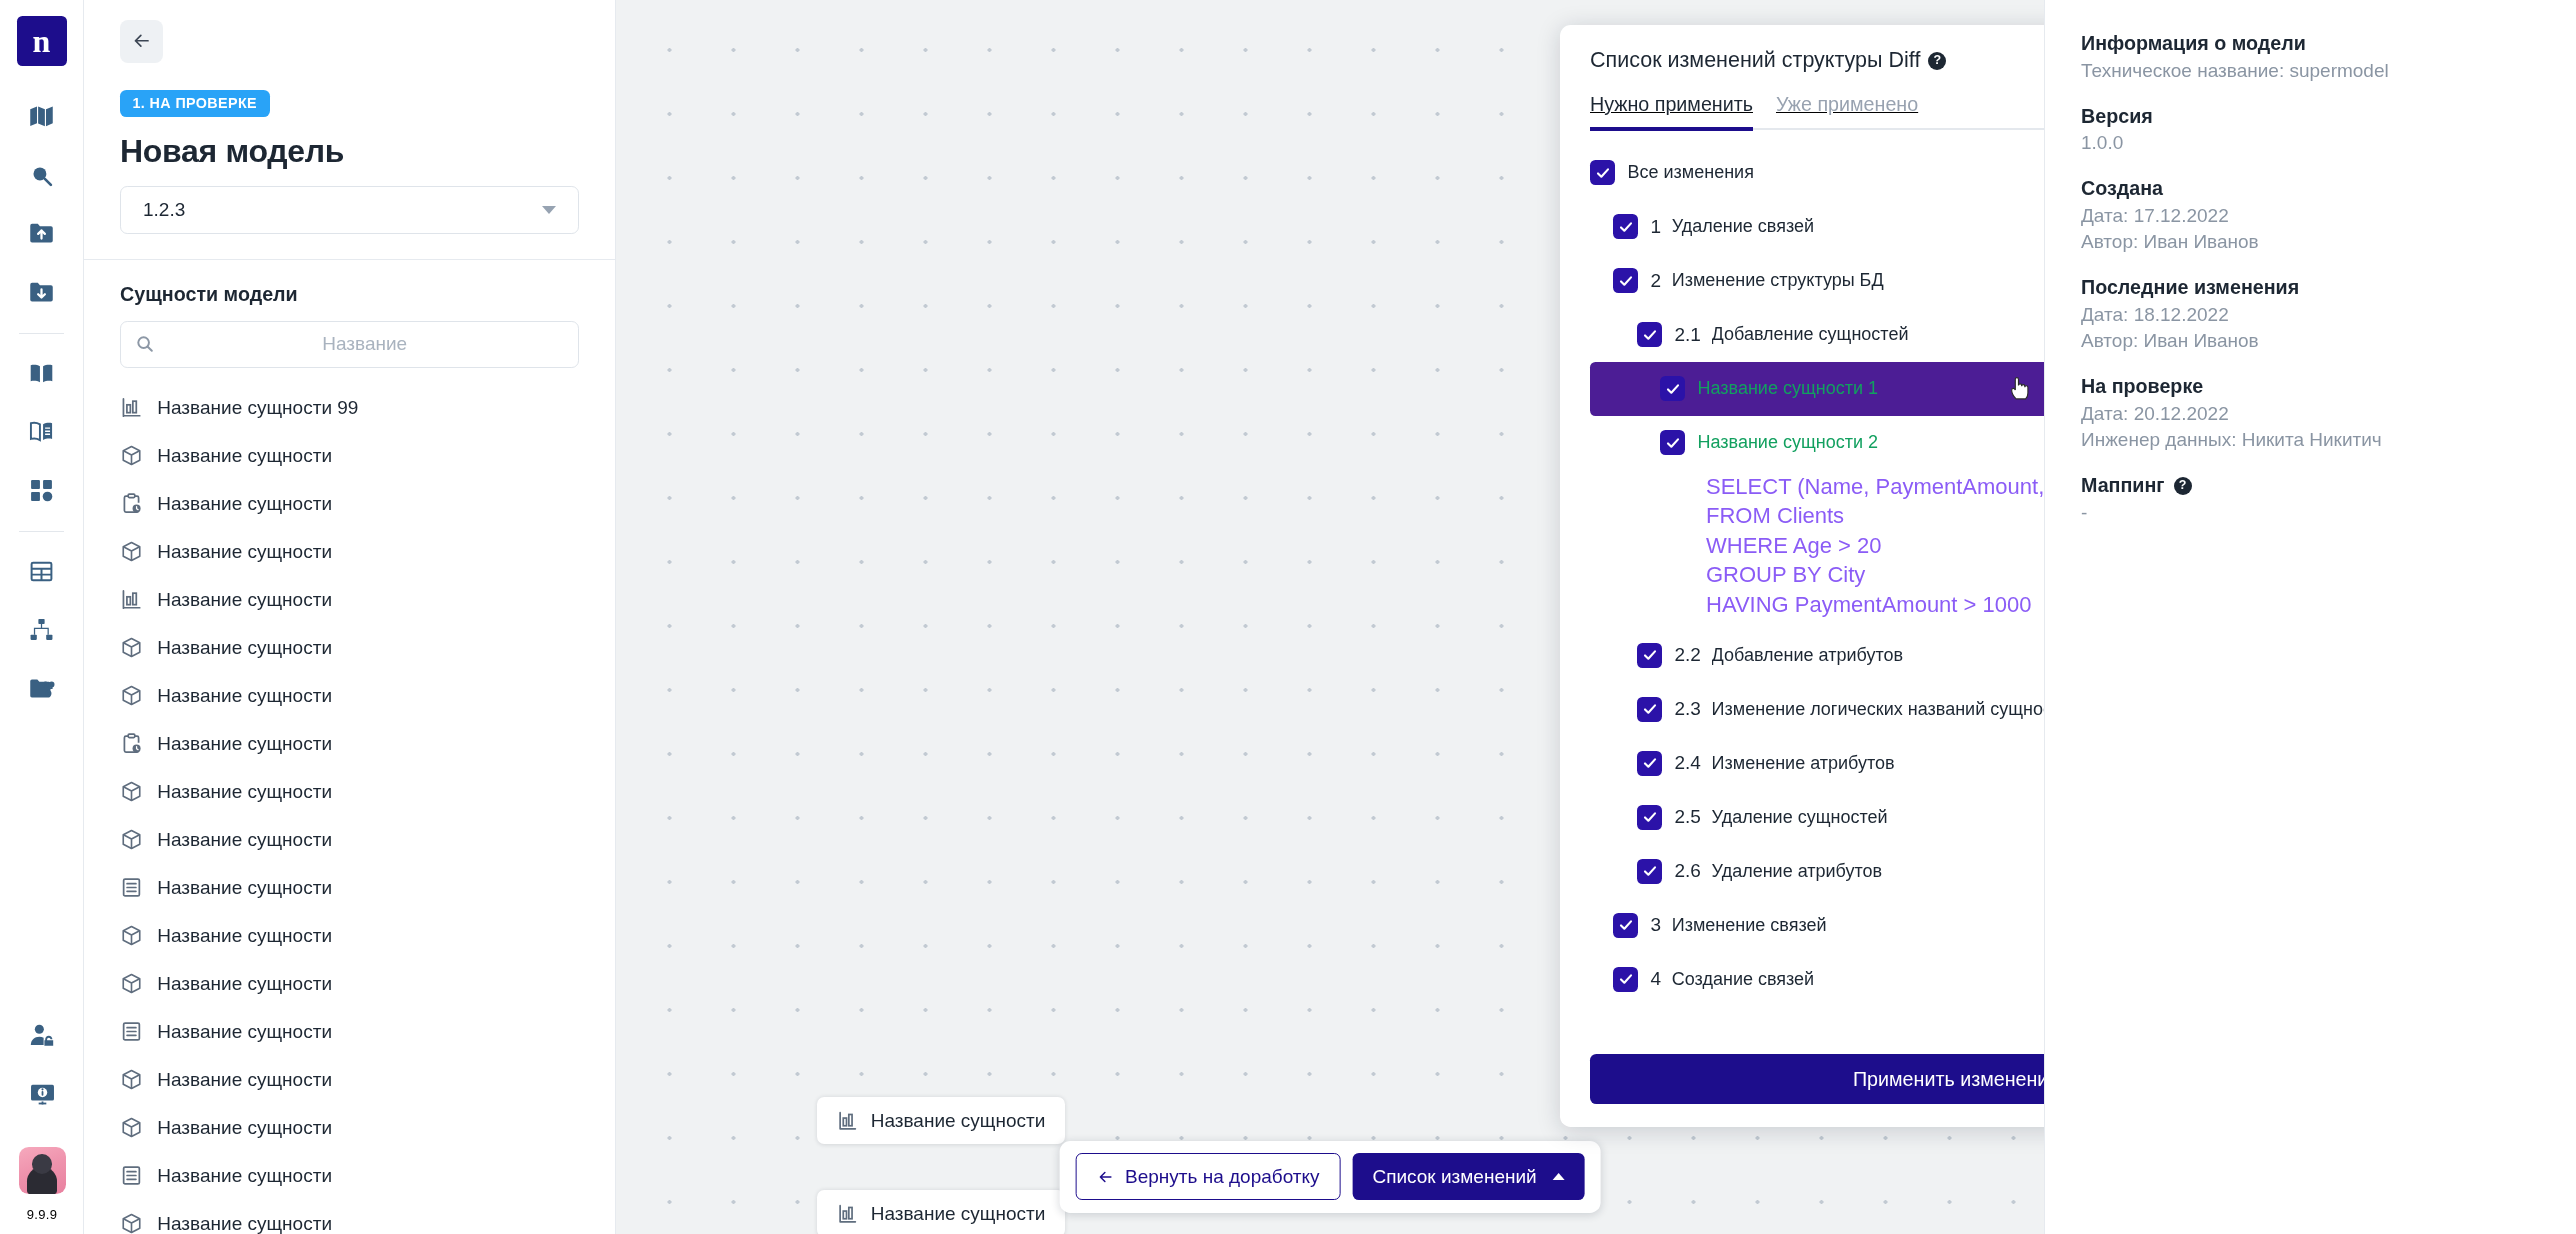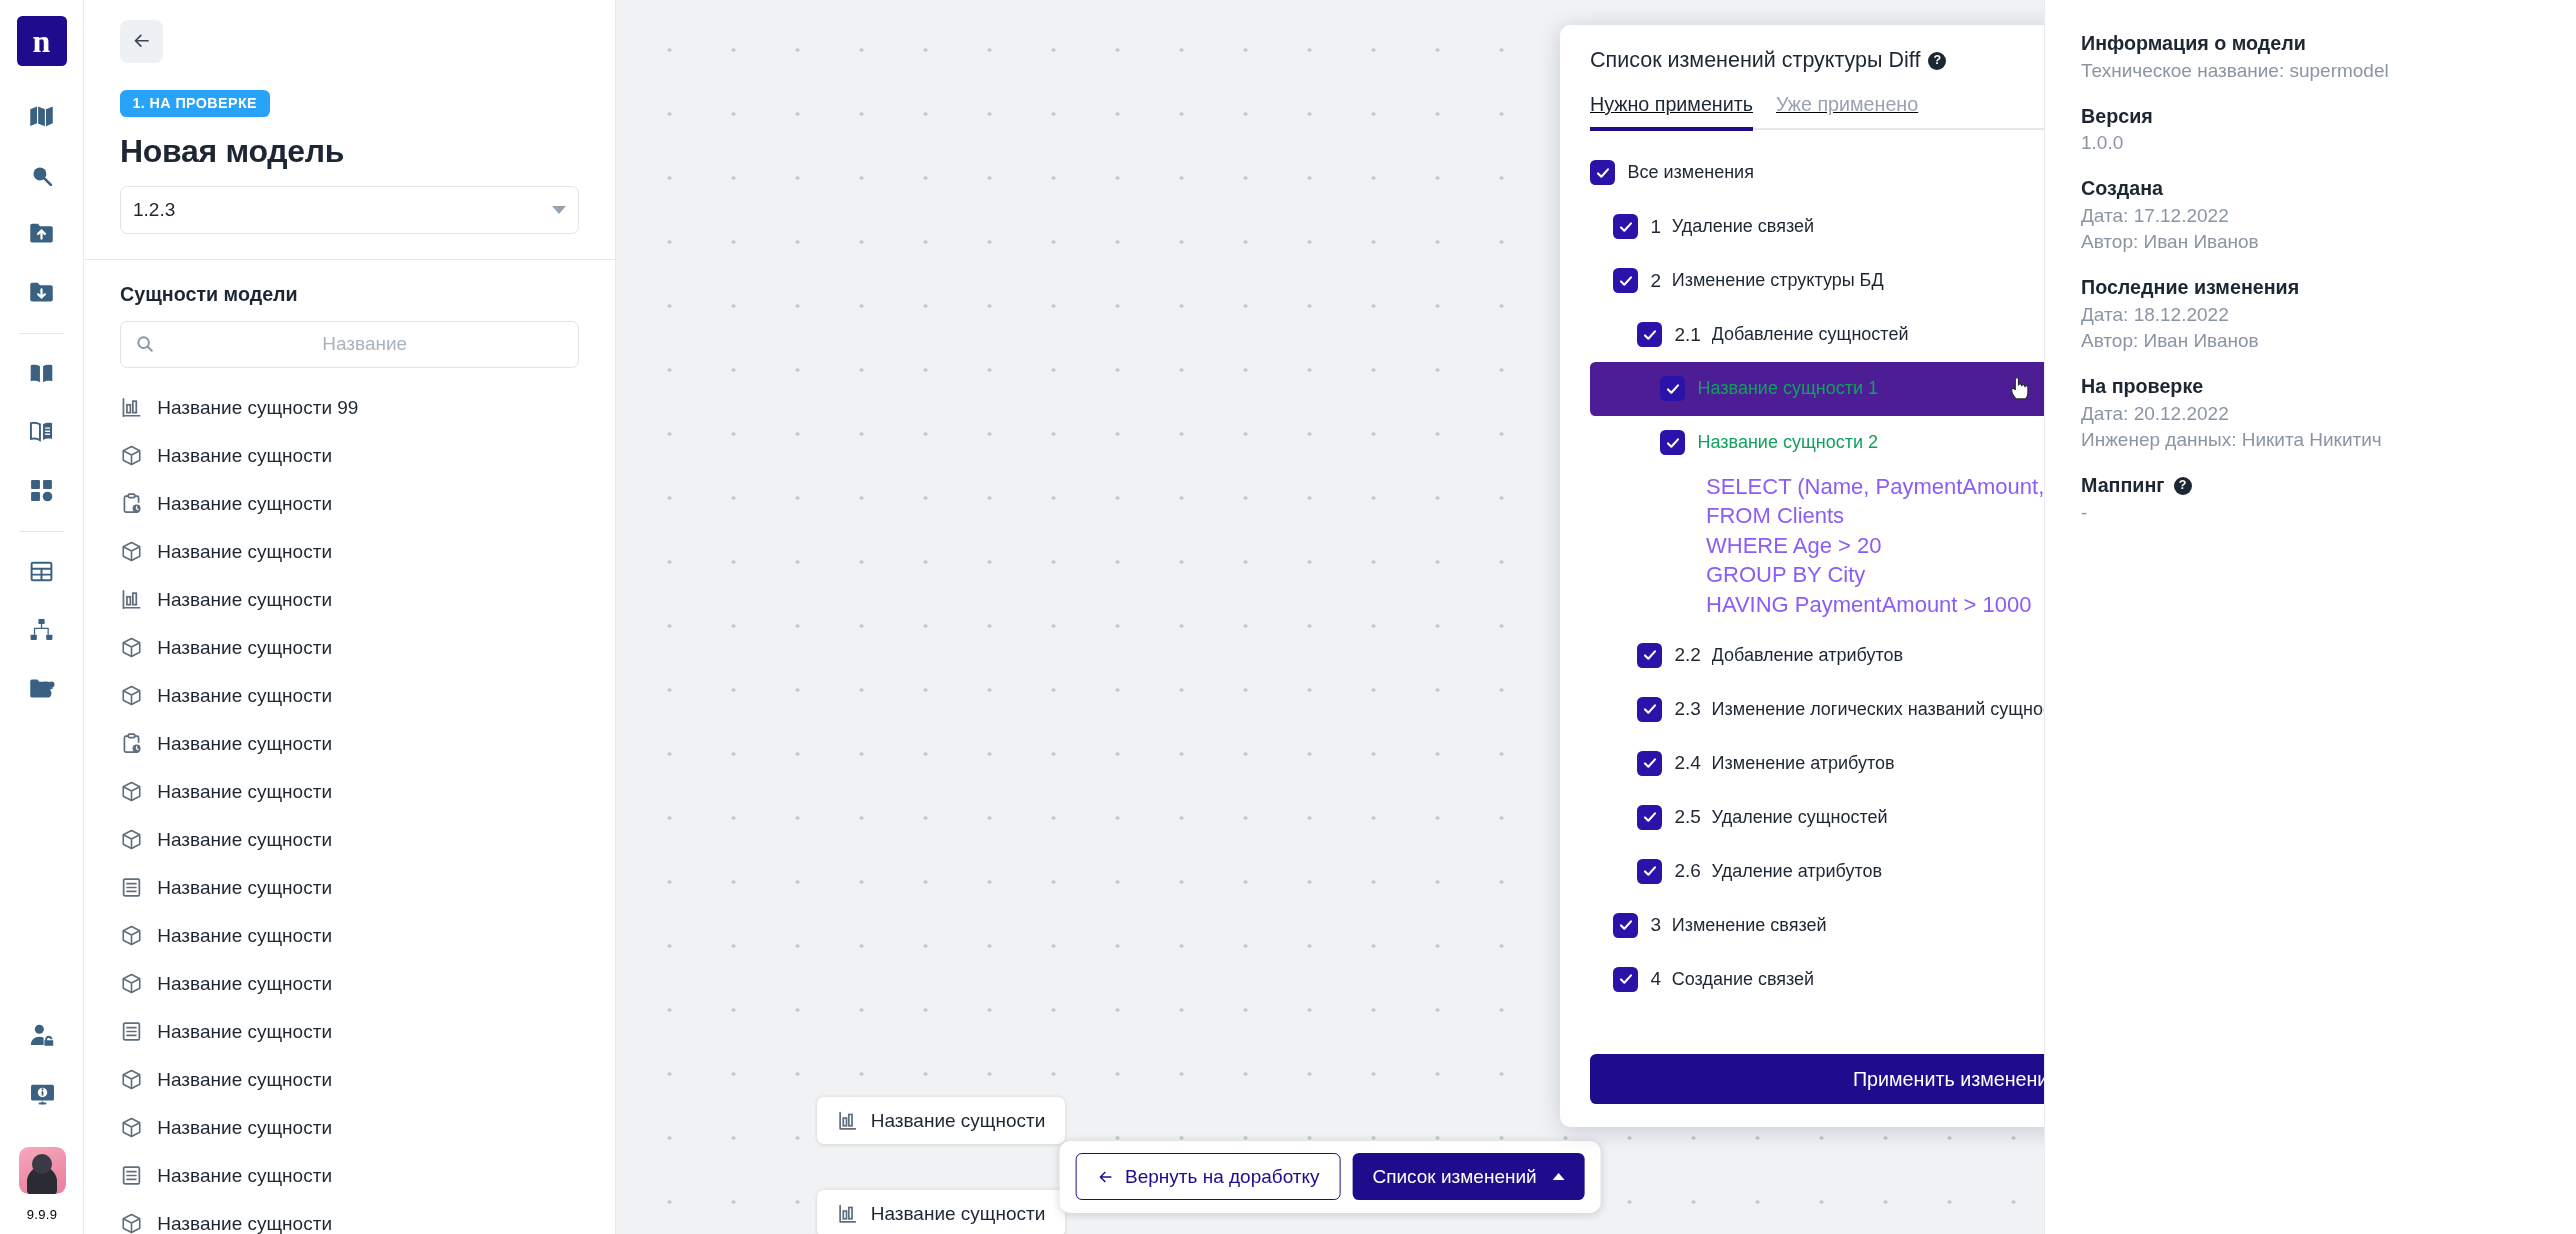--- a/index.html
+++ b/index.html
@@ -60,21 +60,21 @@
     color: #3c4654; font-size: 19.7px;
   }
   .status-pill {
     display: inline-block; margin-top: 27px; background: #29a3f7; color: #fff;
     font-size: 14.3px; font-weight: 700; letter-spacing: 0.4px;
     padding: 5.4px 12.5px 6.3px; border-radius: 6.3px; text-transform: uppercase;
   }
   .model-title { font-size: 32px; font-weight: 700; color: #1d2733; margin-top: 16px; letter-spacing: -0.3px; }
   .ver-select {
     margin-top: 16px; height: 48px; border: 0.9px solid #dfe4ea; border-radius: 7.2px;
-    display: flex; align-items: center; padding: 0 12px; cursor: pointer; background:#fff;
+    display: flex; align-items: center; padding: 0 22px; cursor: pointer; background:#fff;
   }
   .ver-select .val { flex: 1; font-size: 19px; color: #1d2733; }
   .caret-dn { width: 0; height: 0; border-left: 7.2px solid transparent; border-right: 7.2px solid transparent;
               border-top: 8px solid #97a3b2; }
   .left-div { height: 0.9px; background: #e6eaef; margin: 25px 0 0; }
   .ent-head { padding: 23px 36px 0; font-size: 19.7px; font-weight: 700; color: #1d2733; }
   .search-box {
     margin: 14.3px 36px 0; height: 47px; border: 0.9px solid #dfe4ea; border-radius: 7.2px;
     display: flex; align-items: center; padding: 0 14.3px; gap: 10.7px; background:#fff;
   }

